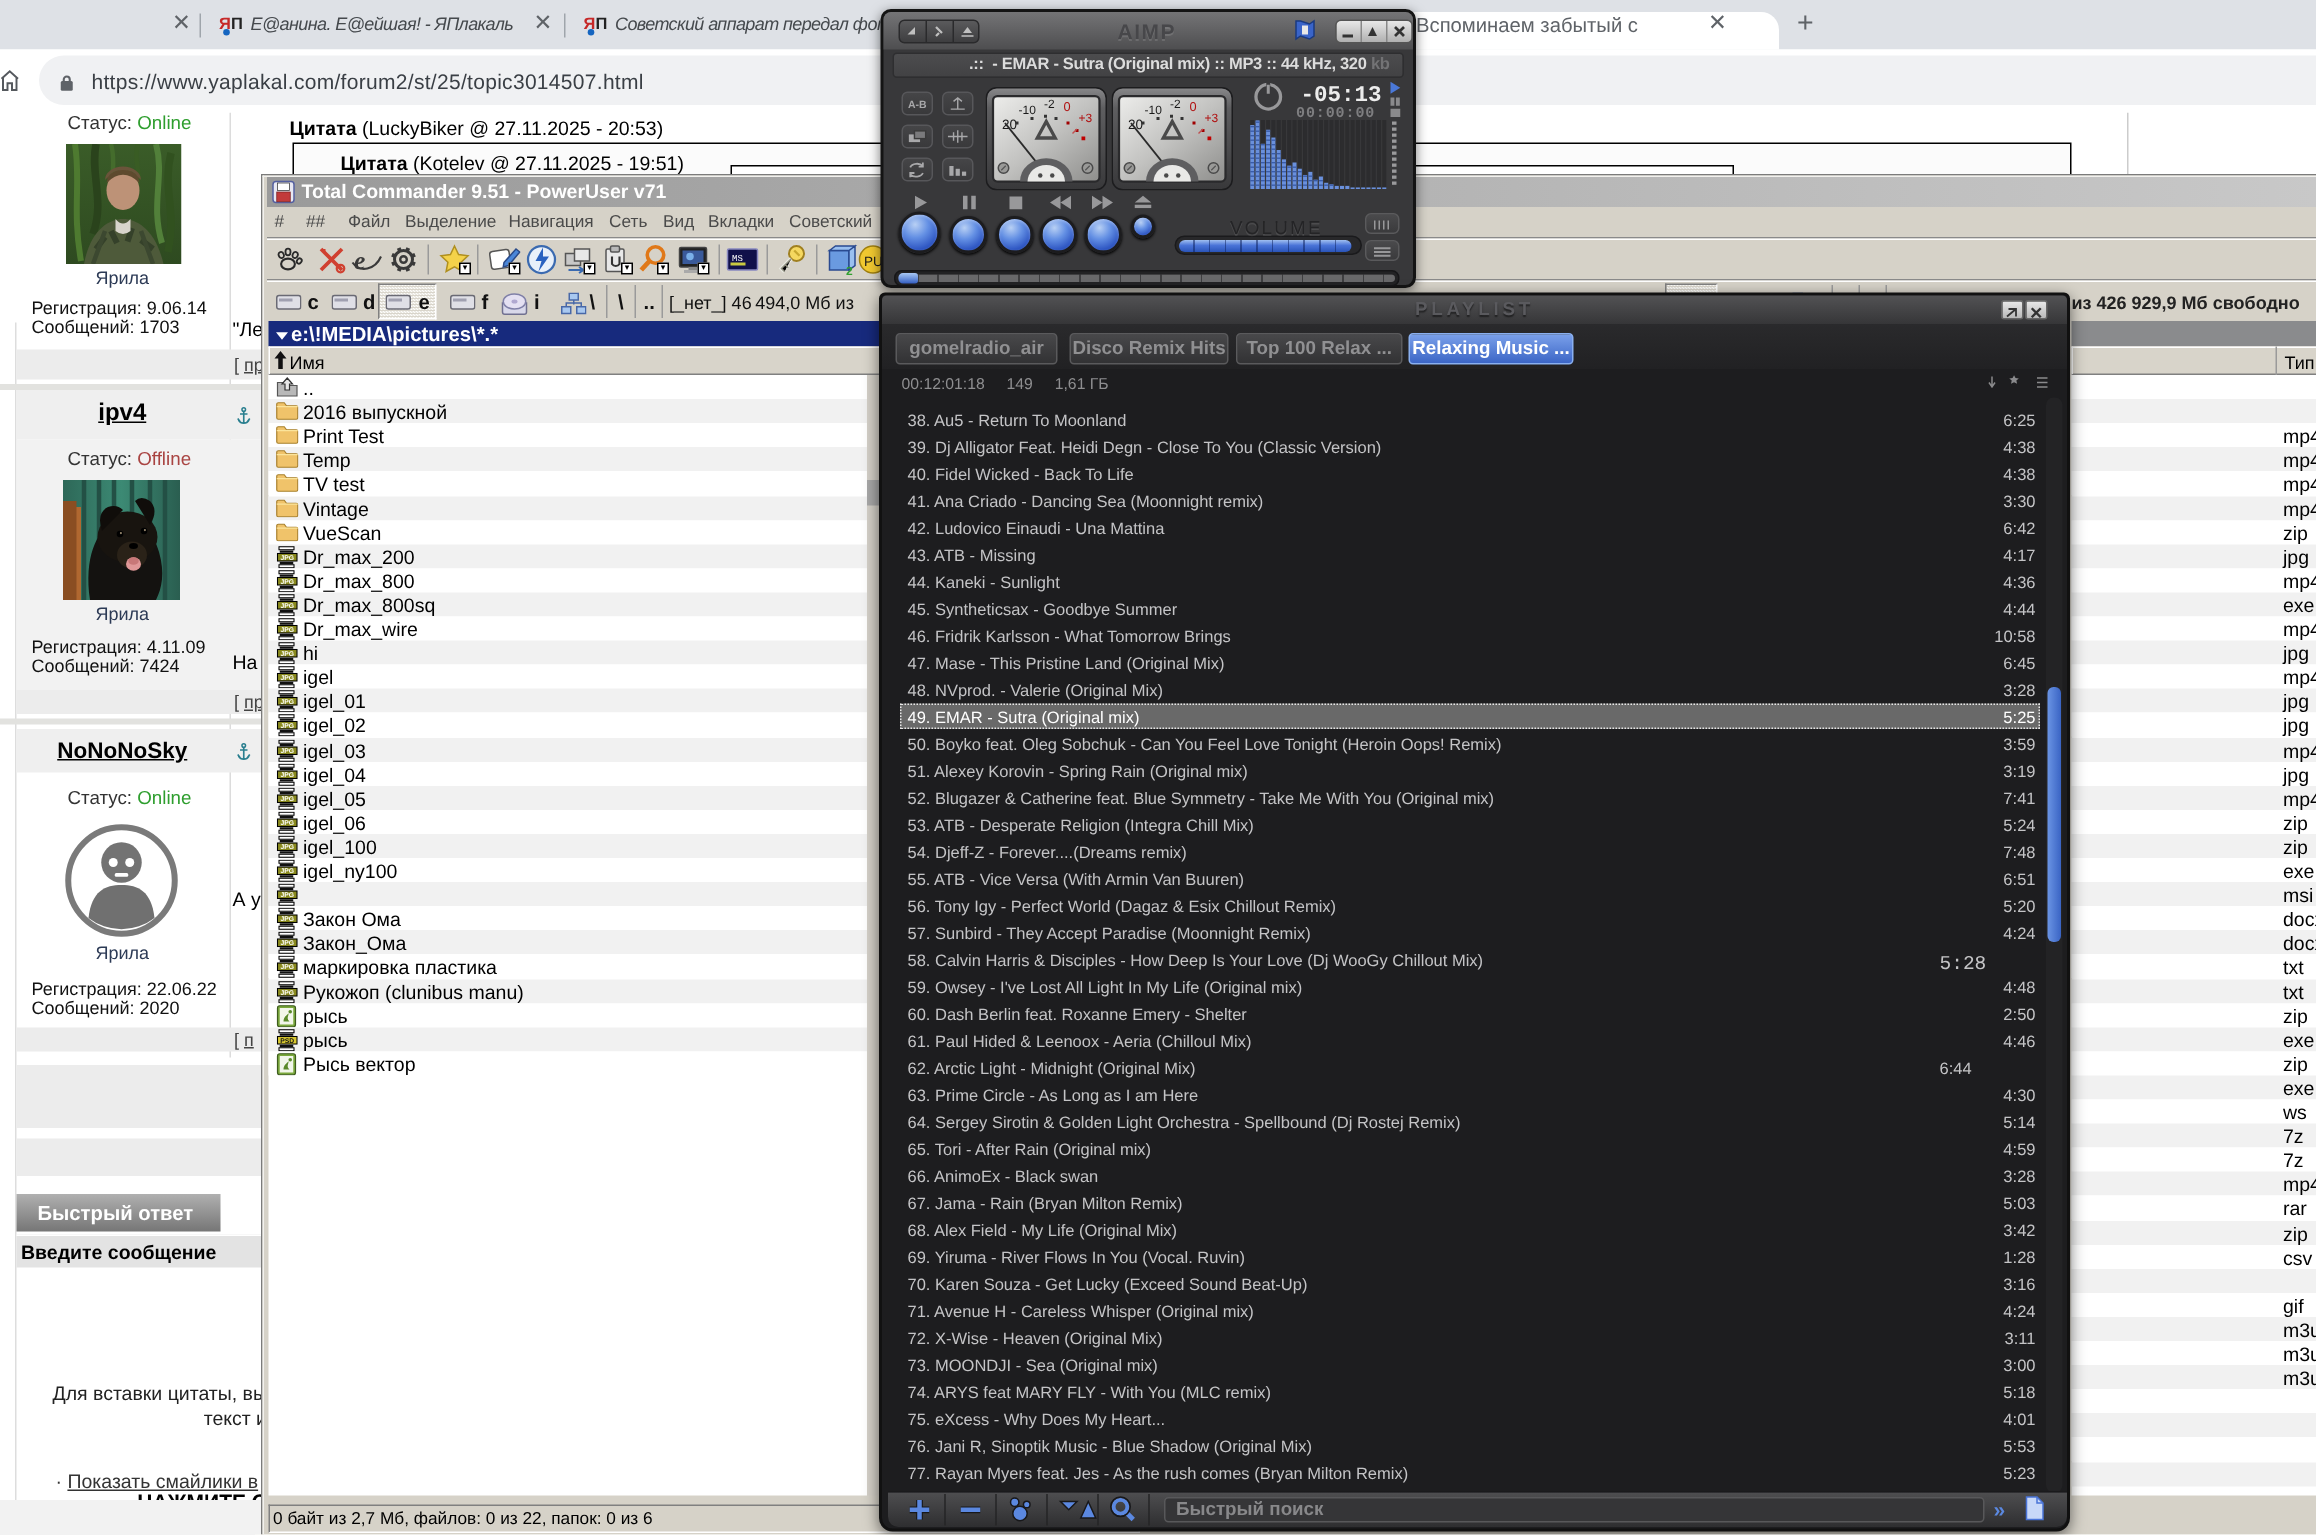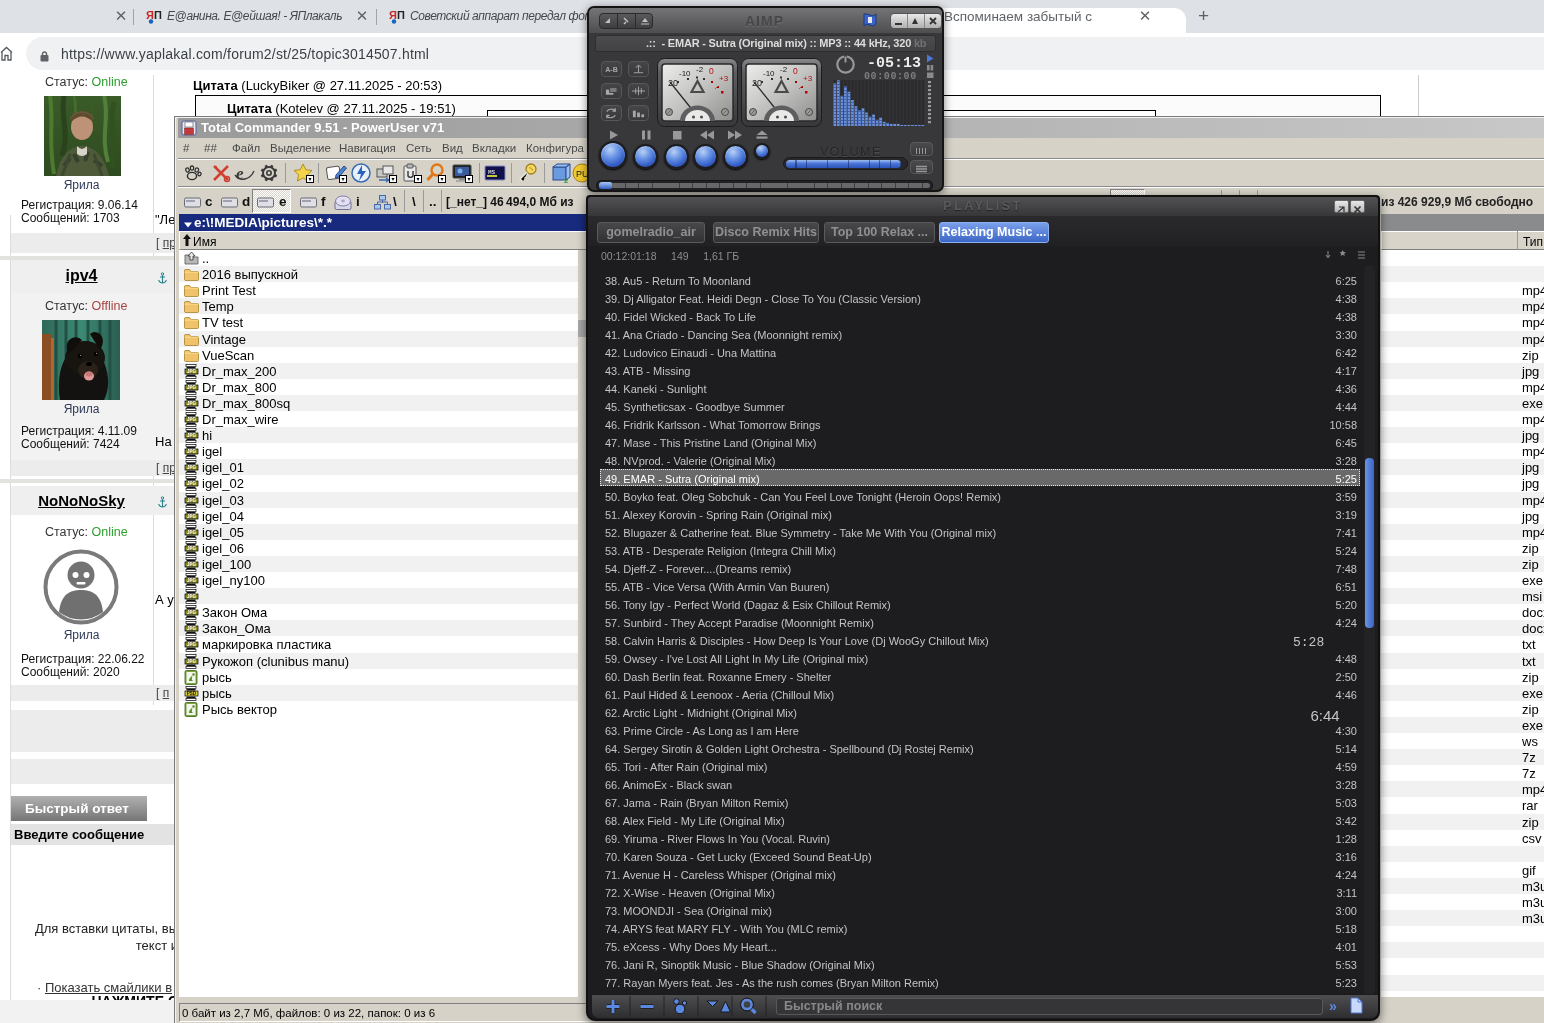--- a/index.html
+++ b/index.html
@@ -185,21 +185,21 @@
 
  <div class="abs" style="left:3px;top:21px;width:1366px;height:20px;background:#d6d2c8;">
         <div class="abs" style="left:5px;top:4px;font-size:11.5px;color:#4a4a4a;white-space:nowrap;">#</div>
         <div class="abs" style="left:26px;top:4px;font-size:11.5px;color:#4a4a4a;white-space:nowrap;">##</div>
         <div class="abs" style="left:54px;top:4px;font-size:11.5px;color:#4a4a4a;white-space:nowrap;">Файл</div>
         <div class="abs" style="left:92px;top:4px;font-size:11.5px;color:#4a4a4a;white-space:nowrap;">Выделение</div>
         <div class="abs" style="left:161px;top:4px;font-size:11.5px;color:#4a4a4a;white-space:nowrap;">Навигация</div>
         <div class="abs" style="left:228px;top:4px;font-size:11.5px;color:#4a4a4a;white-space:nowrap;">Сеть</div>
         <div class="abs" style="left:264px;top:4px;font-size:11.5px;color:#4a4a4a;white-space:nowrap;">Вид</div>
         <div class="abs" style="left:294px;top:4px;font-size:11.5px;color:#4a4a4a;white-space:nowrap;">Вкладки</div>
-        <div class="abs" style="left:348px;top:4px;font-size:11.5px;color:#4a4a4a;white-space:nowrap;">Конфигура</div>
+        <div class="abs" style="left:348px;top:4px;font-size:11.5px;color:#4a4a4a;white-space:nowrap;">Советский</div>
       </div>
  <div class="abs" style="left:3px;top:41px;width:1366px;height:1px;background:#8a8a8a;"></div>
  <div class="abs" style="left:3px;top:42px;width:1366px;height:1px;background:#fff;"></div>
 
  <div class="abs" style="left:3px;top:43px;width:1366px;height:26px;background:#d6d2c8;">
         <div class="abs" style="left:5px;top:2px;width:22px;height:22px;"><svg width="22" height="22" viewBox="0 0 22 22">
             <ellipse cx="9" cy="14" rx="4.6" ry="3.6" fill="none" stroke="#2a2a2a" stroke-width="1.4"></ellipse>
             <ellipse cx="4.5" cy="8" rx="1.7" ry="2.1" fill="none" stroke="#2a2a2a" stroke-width="1.2" transform="rotate(-20 4.5 8)"></ellipse>
             <ellipse cx="9" cy="6" rx="1.7" ry="2.2" fill="none" stroke="#2a2a2a" stroke-width="1.2"></ellipse>
             <ellipse cx="13.8" cy="8" rx="1.7" ry="2.1" fill="none" stroke="#2a2a2a" stroke-width="1.2" transform="rotate(20 13.8 8)"></ellipse>
@@ -328,21 +328,21 @@
             <rect x="0.5" y="9.5" width="6" height="4.5" fill="#a8c8f0" stroke="#4868a8"></rect>
             <rect x="10.5" y="9.5" width="6" height="4.5" fill="#a8c8f0" stroke="#4868a8"></rect>
             <path d="M8.5 5 v3 M3.5 9 v-2 h10 v2" stroke="#4868a8" fill="none"></path>
           </svg></div>
         <div class="abs" style="left:215px;top:6px;font-size:13.5px;font-weight:bold;color:#111;">\</div>
         <div class="abs" style="left:226px;top:2px;width:1px;height:22px;background:#9a9a9a;"></div>
         <div class="abs" style="left:234px;top:6px;font-size:13.5px;font-weight:bold;color:#111;">\</div>
         <div class="abs" style="left:245px;top:2px;width:1px;height:22px;background:#9a9a9a;"></div>
         <div class="abs" style="left:251px;top:6px;font-size:13.5px;font-weight:bold;color:#111;">..</div>
         <div class="abs" style="left:263px;top:2px;width:1px;height:22px;background:#9a9a9a;"></div>
-        <div class="abs" style="left:268px;top:7px;font-size:12px;font-weight:bold;color:#111;white-space:nowrap;text-align:right;">[_нет_] 46 494,0 Мб из</div>
+        <div class="abs" style="left:268px;top:7px;font-size:12px;font-weight:normal;color:#111;white-space:nowrap;text-align:right;">[_нет_] 46 494,0 Мб из</div>
         <div class="abs" style="left:932px;top:1px;width:35px;height:24px;border:1px solid #808080;border-right-color:#fff;border-bottom-color:#fff;background:repeating-conic-gradient(#fdfdfb 0% 25%, #d9d5cb 0% 50%) 0 0/2px 2px;"></div>
         <div class="abs" style="left:972px;top:7px;"><svg width="18" height="15" viewBox="0 0 18 15">
             <path d="M1 7 h16 v6 a1.5 1.5 0 0 1 -1.5 1.5 h-13 A1.5 1.5 0 0 1 1 13 Z" fill="#d8d8ea" stroke="#707090"></path>
             <ellipse cx="9" cy="6" rx="7.5" ry="5" fill="#e4e0f2" stroke="#8080a8"></ellipse>
             <ellipse cx="9" cy="6" rx="2" ry="1.4" fill="#b0a8d0"></ellipse>
           </svg></div>
         <div class="abs" style="left:1012px;top:7px;"><svg width="17" height="15" viewBox="0 0 17 15">
             <rect x="5.5" y="0.5" width="6" height="4.5" fill="#a8c8f0" stroke="#4868a8"></rect>
             <rect x="0.5" y="9.5" width="6" height="4.5" fill="#a8c8f0" stroke="#4868a8"></rect>
             <rect x="10.5" y="9.5" width="6" height="4.5" fill="#a8c8f0" stroke="#4868a8"></rect>
@@ -1198,21 +1198,21 @@
         <div class="abs" style="left:700px;top:352px;width:64px;text-align:right;font-size:11px;color:#c4c4c6;">4:24</div>
         <div class="abs" style="left:12px;top:370px;font-size:11px;color:#c4c4c6;white-space:nowrap;">58. Calvin Harris &amp; Disciples - How Deep Is Your Love (Dj WooGy Chillout Mix)</div>
         <div class="abs" style="left:700px;top:370px;width:64px;font-size:13px;color:#c4c4c6;font-family:Liberation Mono, monospace;">5:28</div>
         <div class="abs" style="left:12px;top:388px;font-size:11px;color:#c4c4c6;white-space:nowrap;">59. Owsey - I've Lost All Light In My Life (Original mix)</div>
         <div class="abs" style="left:700px;top:388px;width:64px;text-align:right;font-size:11px;color:#c4c4c6;">4:48</div>
         <div class="abs" style="left:12px;top:406px;font-size:11px;color:#c4c4c6;white-space:nowrap;">60. Dash Berlin feat. Roxanne Emery - Shelter</div>
         <div class="abs" style="left:700px;top:406px;width:64px;text-align:right;font-size:11px;color:#c4c4c6;">2:50</div>
         <div class="abs" style="left:12px;top:424px;font-size:11px;color:#c4c4c6;white-space:nowrap;">61. Paul Hided &amp; Leenoox - Aeria (Chilloul Mix)</div>
         <div class="abs" style="left:700px;top:424px;width:64px;text-align:right;font-size:11px;color:#c4c4c6;">4:46</div>
         <div class="abs" style="left:12px;top:442px;font-size:11px;color:#c4c4c6;white-space:nowrap;">62. Arctic Light - Midnight (Original Mix)</div>
-        <div class="abs" style="left:700px;top:442px;width:64px;text-align:center;font-size:15px;color:#c4c4c6;">6:44</div>
+        <div class="abs" style="left:700px;top:442px;width:64px;text-align:left;font-size:11px;color:#c4c4c6;">6:44</div>
         <div class="abs" style="left:12px;top:460px;font-size:11px;color:#c4c4c6;white-space:nowrap;">63. Prime Circle - As Long as I am Here</div>
         <div class="abs" style="left:700px;top:460px;width:64px;text-align:right;font-size:11px;color:#c4c4c6;">4:30</div>
         <div class="abs" style="left:12px;top:478px;font-size:11px;color:#c4c4c6;white-space:nowrap;">64. Sergey Sirotin &amp; Golden Light Orchestra - Spellbound (Dj Rostej Remix)</div>
         <div class="abs" style="left:700px;top:478px;width:64px;text-align:right;font-size:11px;color:#c4c4c6;">5:14</div>
         <div class="abs" style="left:12px;top:496px;font-size:11px;color:#c4c4c6;white-space:nowrap;">65. Tori - After Rain (Original mix)</div>
         <div class="abs" style="left:700px;top:496px;width:64px;text-align:right;font-size:11px;color:#c4c4c6;">4:59</div>
         <div class="abs" style="left:12px;top:514px;font-size:11px;color:#c4c4c6;white-space:nowrap;">66. AnimoEx - Black swan</div>
         <div class="abs" style="left:700px;top:514px;width:64px;text-align:right;font-size:11px;color:#c4c4c6;">3:28</div>
         <div class="abs" style="left:12px;top:532px;font-size:11px;color:#c4c4c6;white-space:nowrap;">67. Jama - Rain (Bryan Milton Remix)</div>
         <div class="abs" style="left:700px;top:532px;width:64px;text-align:right;font-size:11px;color:#c4c4c6;">5:03</div>

